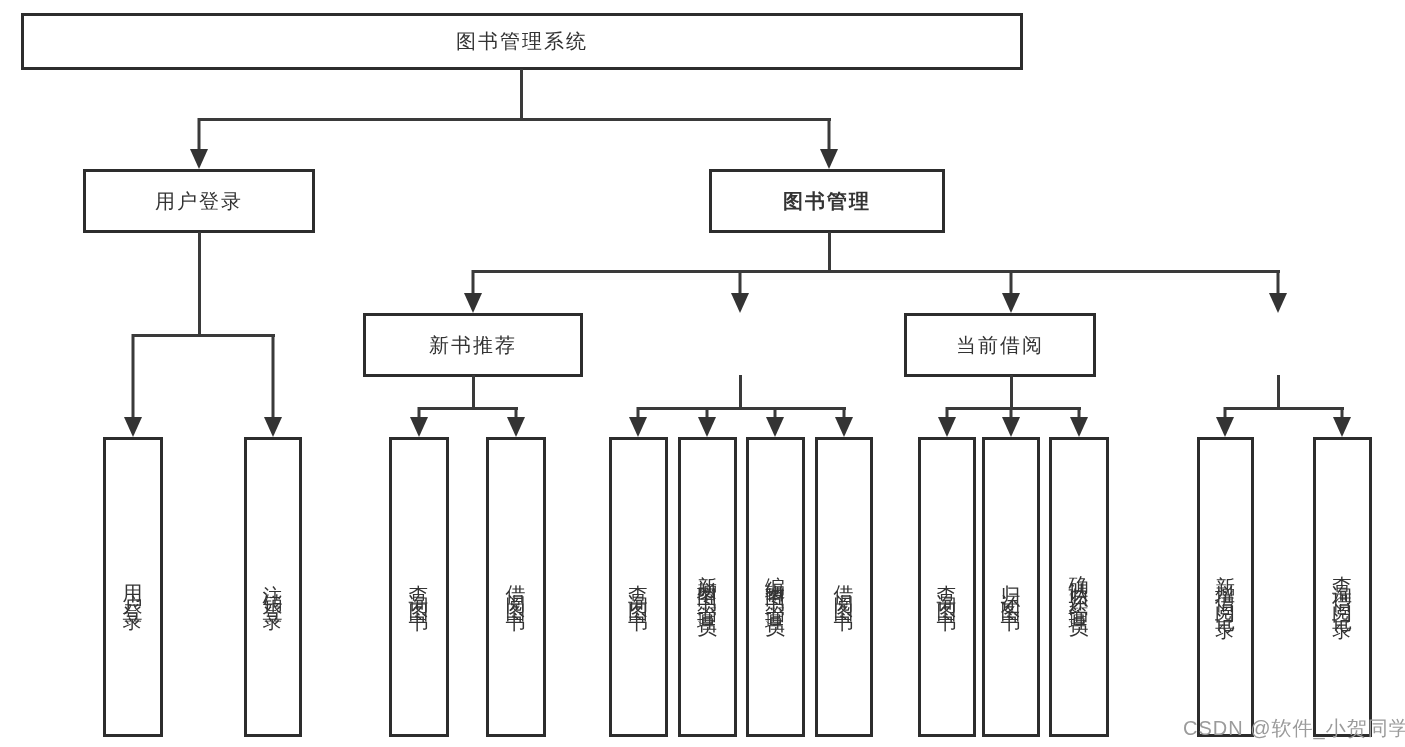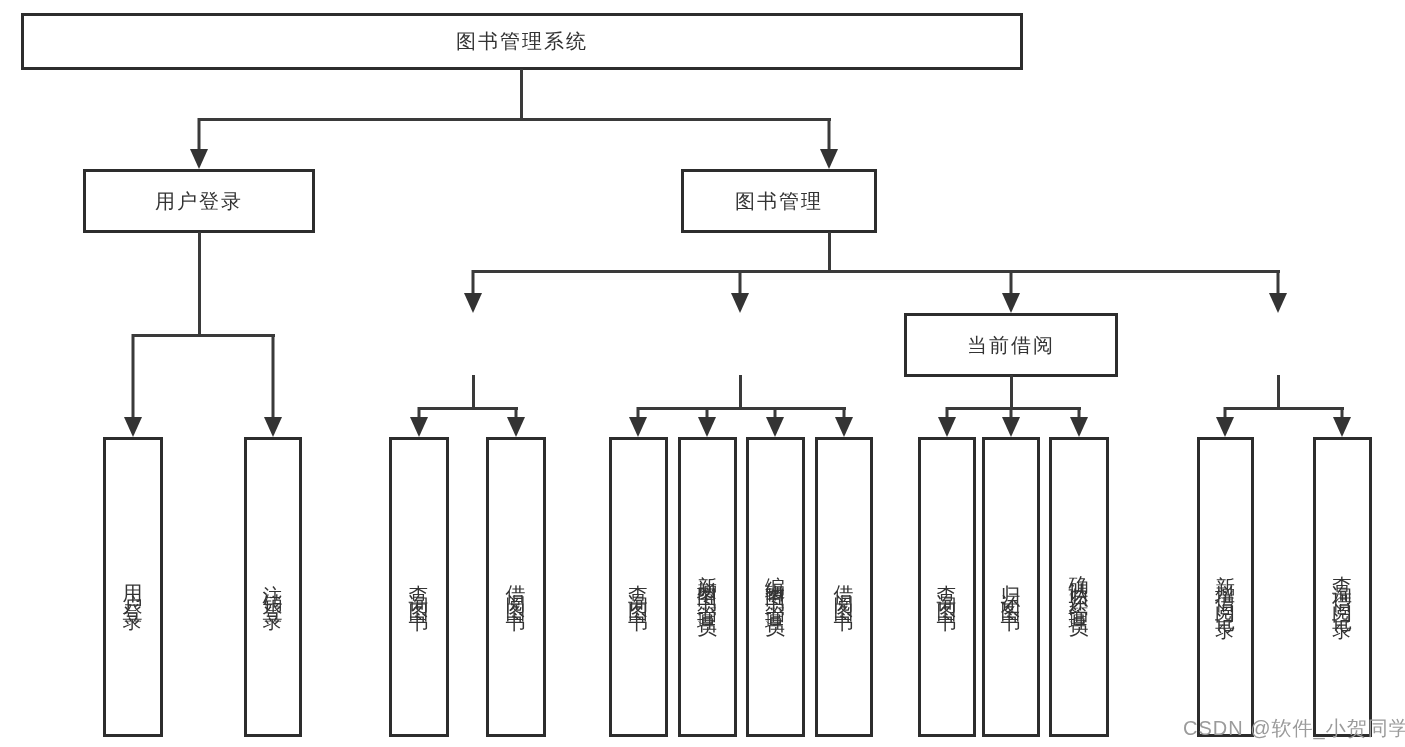--- a/index.html
+++ b/index.html
@@ -47,21 +47,21 @@
       <div class="head"></div>
     </div>
   <div class="arrow" style="left:819px;top:118px;height:51px;">
       <div class="shaft"></div>
       <div class="head"></div>
     </div>
 
   <div class="node" style="left:83px;top:169px;width:232px;height:64px;">
     <span>用户登录</span>
   </div>
-  <div class="node" style="left:681px;top:169px;width:196px;height:64px;">
+  <div class="node" style="left:709px;top:169px;width:236px;height:64px;font-weight:bold;">
     <span>图书管理</span>
   </div>
 
   <div class="vline" style="left:198px;top:232px;height:104px;"></div>
   <div class="hline" style="left:132px;top:334px;width:143px;"></div>
   <div class="arrow" style="left:123px;top:334px;height:103px;">
       <div class="shaft"></div>
       <div class="head"></div>
     </div>
   <div class="arrow" style="left:263px;top:334px;height:103px;">
@@ -81,21 +81,24 @@
     </div>
   <div class="arrow" style="left:1001px;top:270px;height:43px;">
       <div class="shaft"></div>
       <div class="head"></div>
     </div>
   <div class="arrow" style="left:1268px;top:270px;height:43px;">
       <div class="shaft"></div>
       <div class="head"></div>
     </div>
 
-  <div class="node" style="left:904px;top:313px;width:214px;height:64px;text-align:right;">
+  <div class="node" style="left:363px;top:313px;width:220px;height:64px;">
+    <span>新书推荐</span>
+  </div>
+  <div class="node" style="left:904px;top:313px;width:192px;height:64px;text-align:right;">
     <span>当前借阅</span>
   </div>
 
   <div class="vline" style="left:472px;top:375px;height:34px;"></div>
   <div class="vline" style="left:739px;top:375px;height:34px;"></div>
   <div class="vline" style="left:1010px;top:375px;height:34px;"></div>
   <div class="vline" style="left:1277px;top:375px;height:34px;"></div>
 
   <div class="hline" style="left:418px;top:407px;width:100px;"></div>
   <div class="hline" style="left:637px;top:407px;width:209px;"></div>

